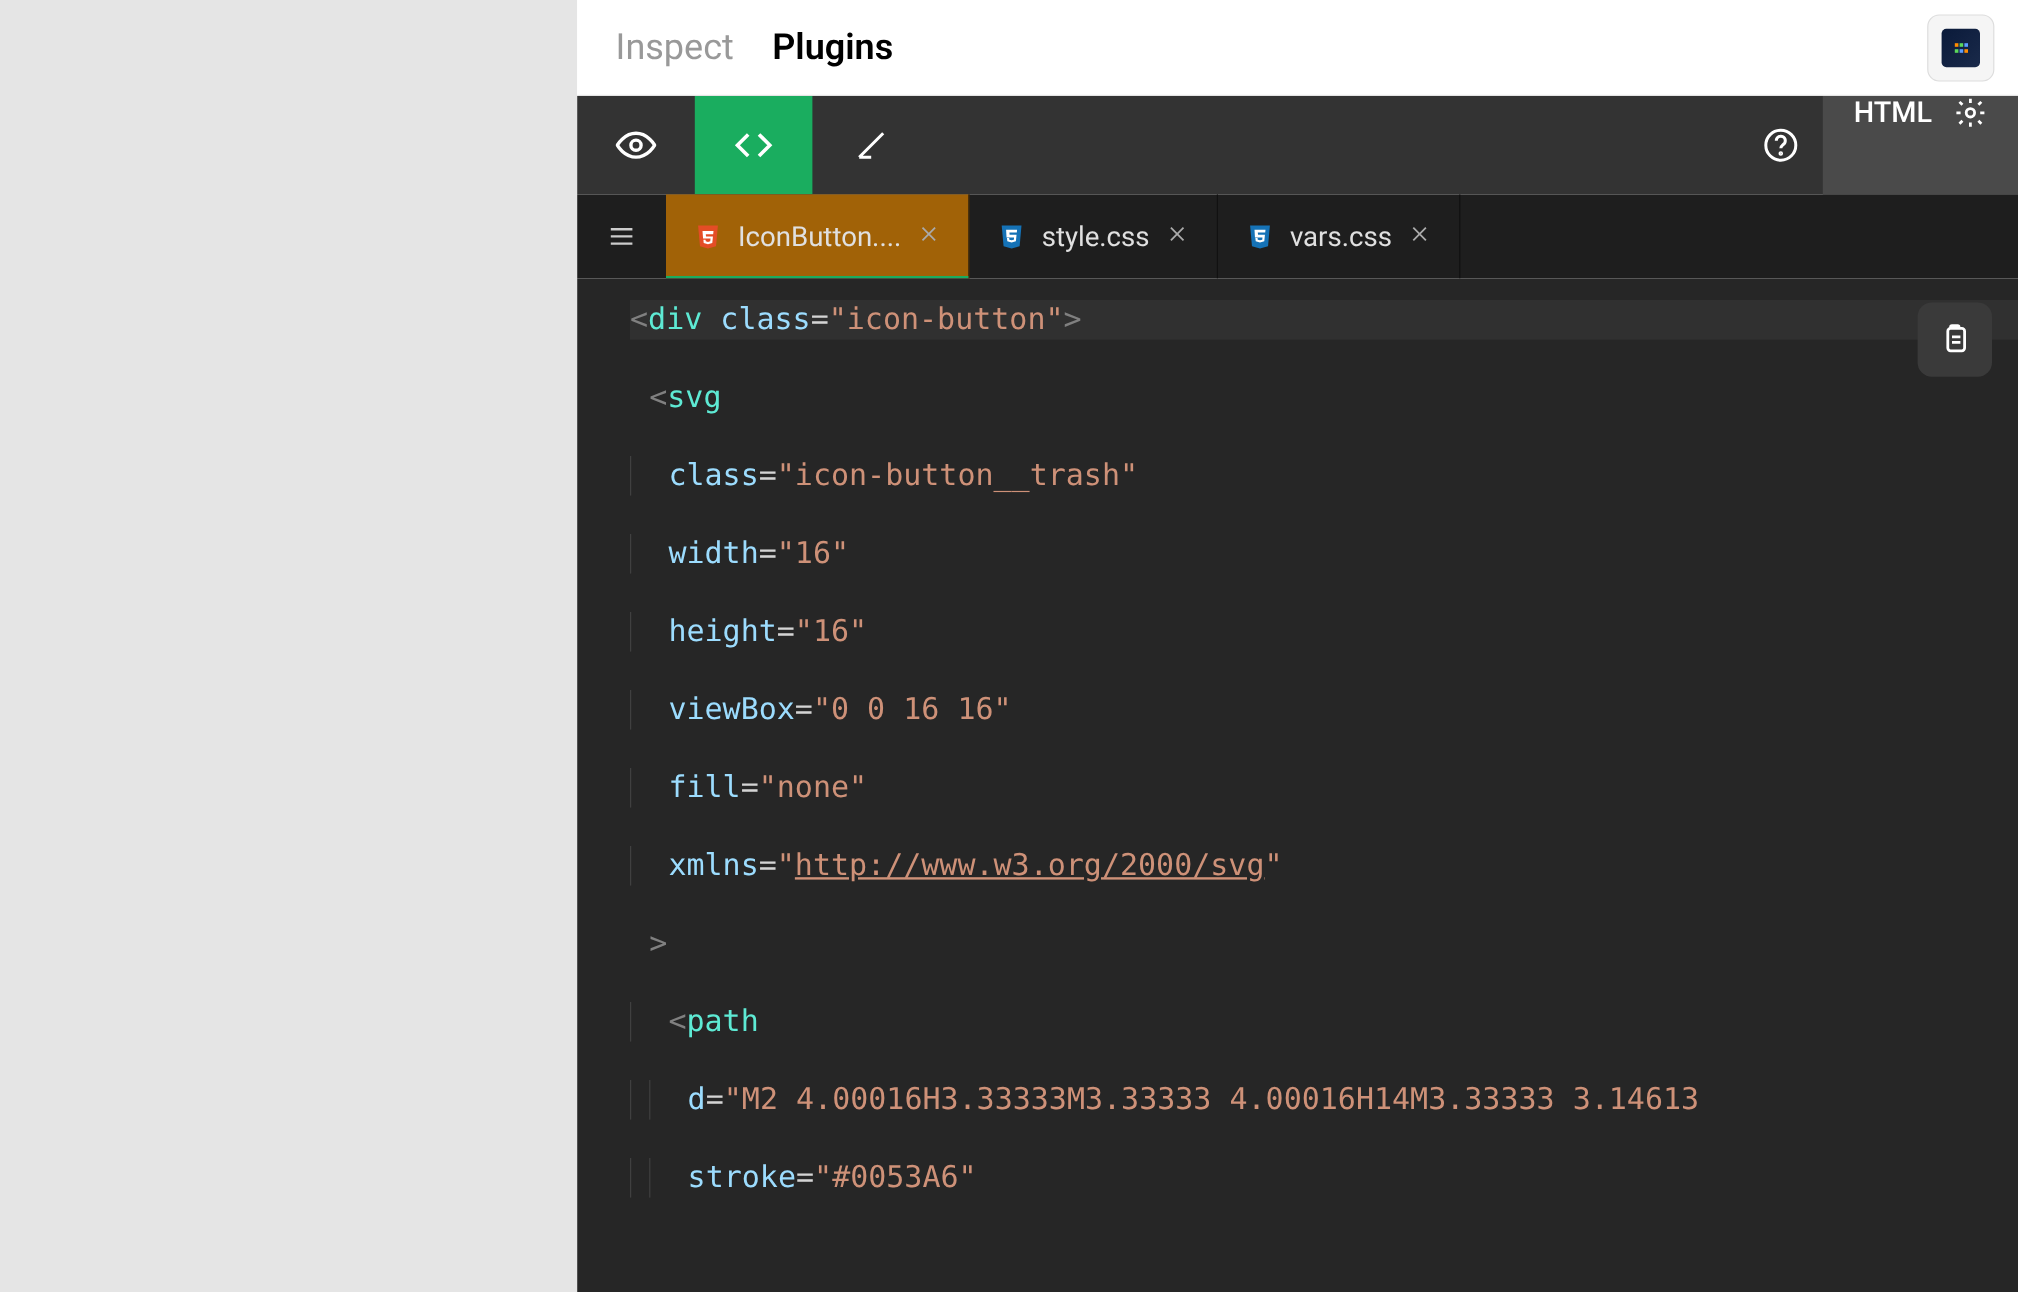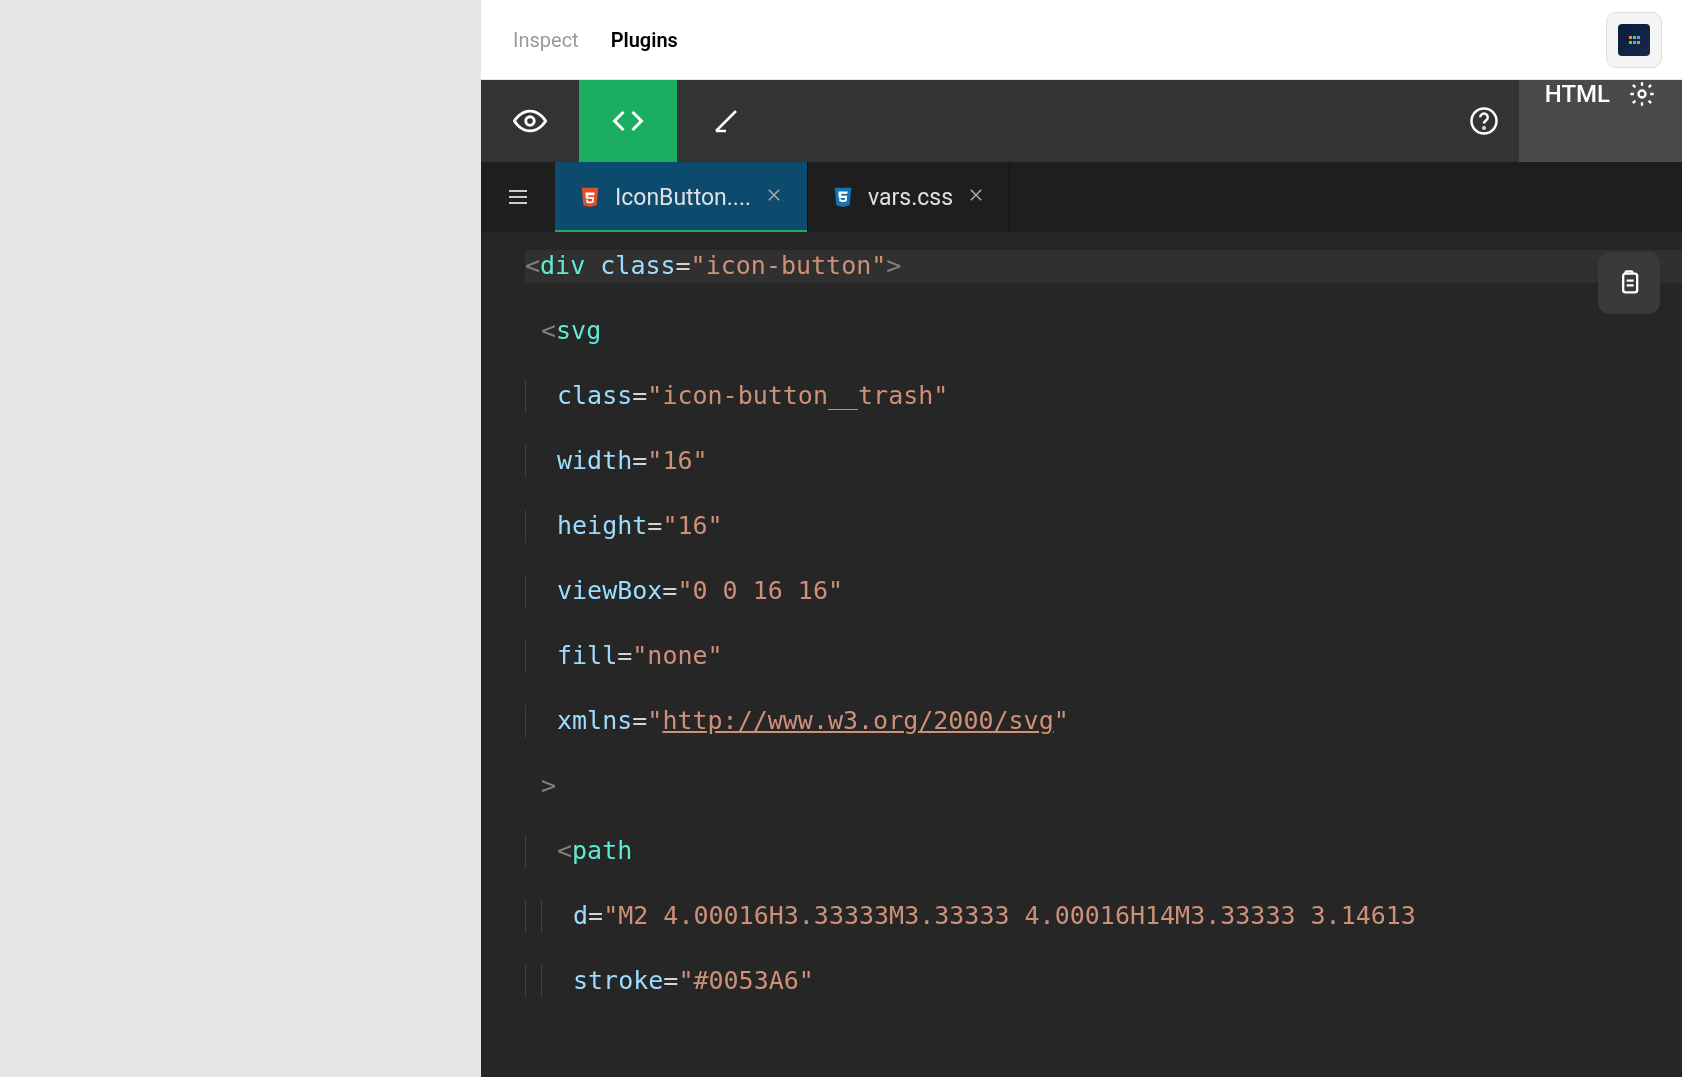--- a/index.html
+++ b/index.html
@@ -24,21 +24,21 @@
   
   .top-tabs {
     height: 80px;
     display: flex;
     align-items: center;
     padding: 0 32px;
     border-bottom: 1px solid #e5e5e5;
     position: relative;
   }
   .top-tab {
-    font-size: 20px;
+    font-size: 30px;
     margin-right: 32px;
     cursor: pointer;
   }
   .top-tab.inactive { color: #999; }
   .top-tab.active { color: #000000; font-weight: 600; }
   .plugin-badge {
     position: absolute;
     right: 20px;
     width: 56px;
     height: 56px;
@@ -169,21 +169,21 @@
   .file-tab {
     display: flex;
     align-items: center;
     padding: 0 24px;
     gap: 14px;
     cursor: pointer;
     border-right: 1px solid #111;
     position: relative;
   }
   .file-tab.active {
-    background: #0c4a6e;
+    background: #a16207;
   }
   .file-tab.active::after {
     content: "";
     position: absolute;
     left: 0; right: 0; bottom: 0;
     height: 2px;
     background: #1aad5f;
   }
   .file-icon { width: 22px; height: 22px; flex-shrink:0; }
   .file-name {
@@ -319,20 +319,30 @@
           <span class="file-name">IconButton....</span>
           <span class="tab-close"><svg width="18" height="18" viewBox="0 0 24 24">
               <path d="M5 5l14 14M19 5L5 19"></path>
             </svg></span>
         </div>
         <div class="file-tab">
           <span class="file-icon"><svg viewBox="0 0 24 24" width="22" height="22">
               <path fill="#1572b6" d="M3 2l1.7 19L12 23l7.3-2L21 2z"></path>
               <path fill="#fff" d="M7 6h10l-.25 2.5H10l.2 2h6.3l-.6 6-3.9 1.1-3.9-1.1-.3-3h2l.15 1.5 2.05.6 2.05-.6.2-2H7.4z"></path>
             </svg></span>
+          <span class="file-name">style.css</span>
+          <span class="tab-close"><svg width="18" height="18" viewBox="0 0 24 24">
+              <path d="M5 5l14 14M19 5L5 19"></path>
+            </svg></span>
+        </div>
+        <div class="file-tab">
+          <span class="file-icon"><svg viewBox="0 0 24 24" width="22" height="22">
+              <path fill="#1572b6" d="M3 2l1.7 19L12 23l7.3-2L21 2z"></path>
+              <path fill="#fff" d="M7 6h10l-.25 2.5H10l.2 2h6.3l-.6 6-3.9 1.1-3.9-1.1-.3-3h2l.15 1.5 2.05.6 2.05-.6.2-2H7.4z"></path>
+            </svg></span>
           <span class="file-name">vars.css</span>
           <span class="tab-close"><svg width="18" height="18" viewBox="0 0 24 24">
               <path d="M5 5l14 14M19 5L5 19"></path>
             </svg></span>
         </div>
       </div>
   </div>
 
   <div class="code-area">
     <div class="copy-btn">

